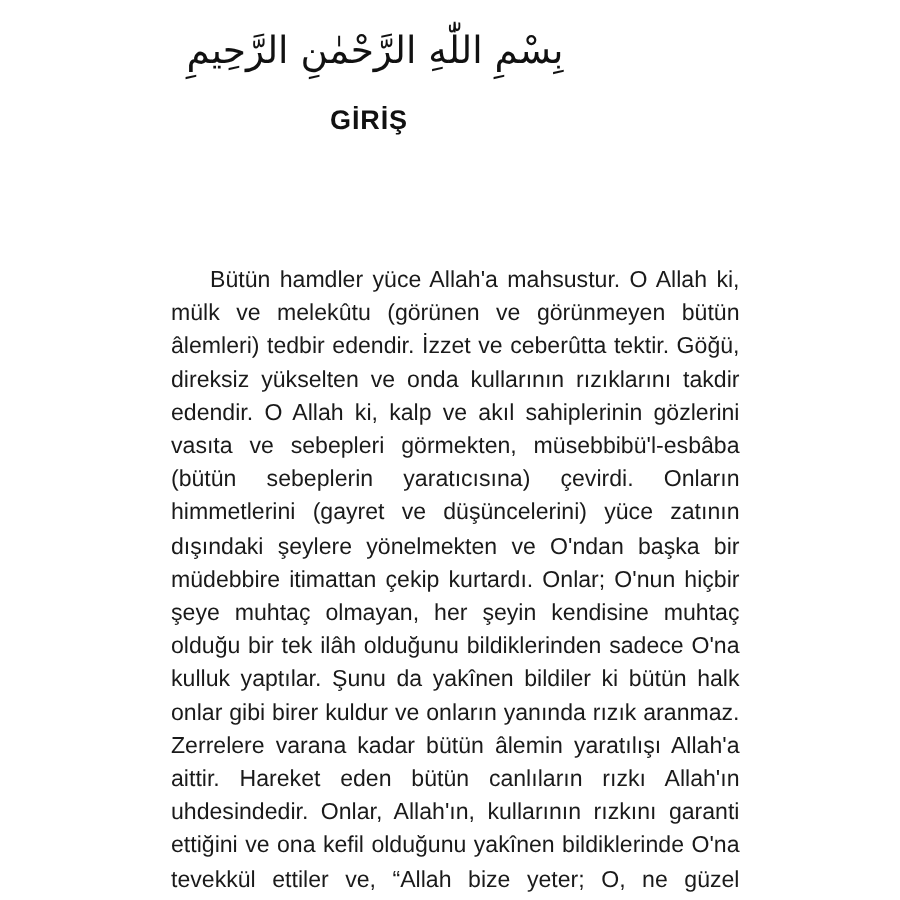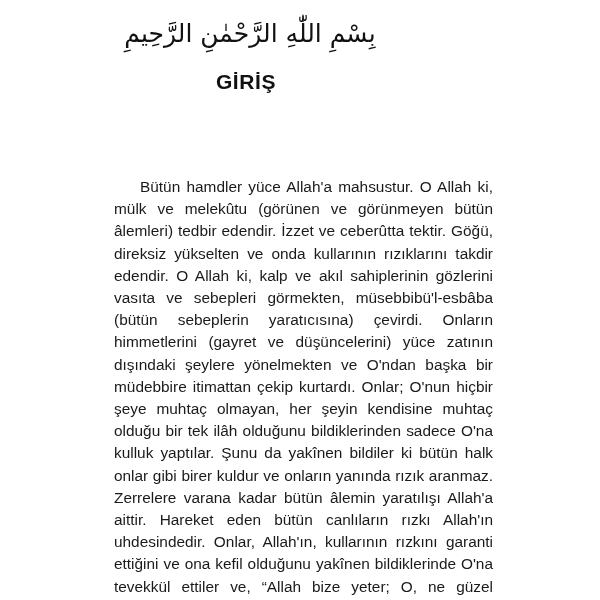--- a/index.html
+++ b/index.html
@@ -35,21 +35,21 @@
     white-space: nowrap;
   }
   .chapter-title {
     position: absolute;
     top: 70px;
     left: 0;
     width: 492px;
     text-align: center;
     font-family: "Liberation Sans", sans-serif;
     font-weight: bold;
-    font-size: 21px;
+    font-size: 18px;
     letter-spacing: 0.6px;
     color: #111111;
   }
   .body-text {
     position: absolute;
     top: 176px;
     left: 114px;
     width: 379px;
     font-family: "Liberation Sans", sans-serif;
     font-size: 15.4px;

